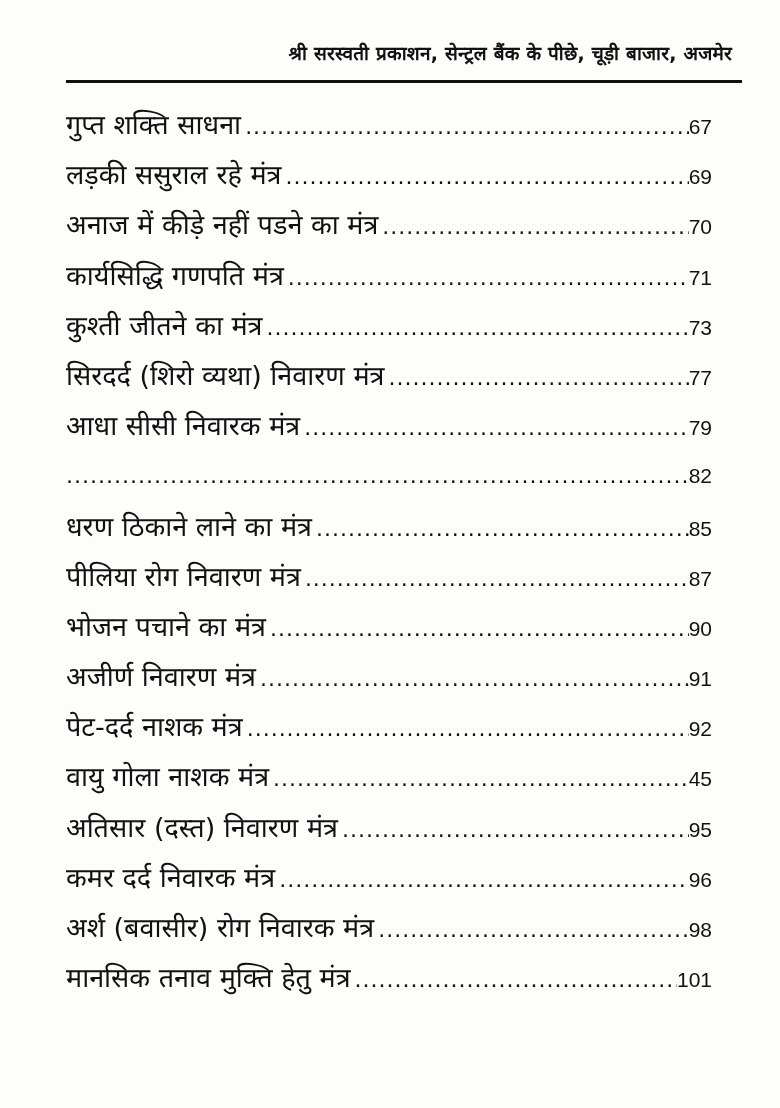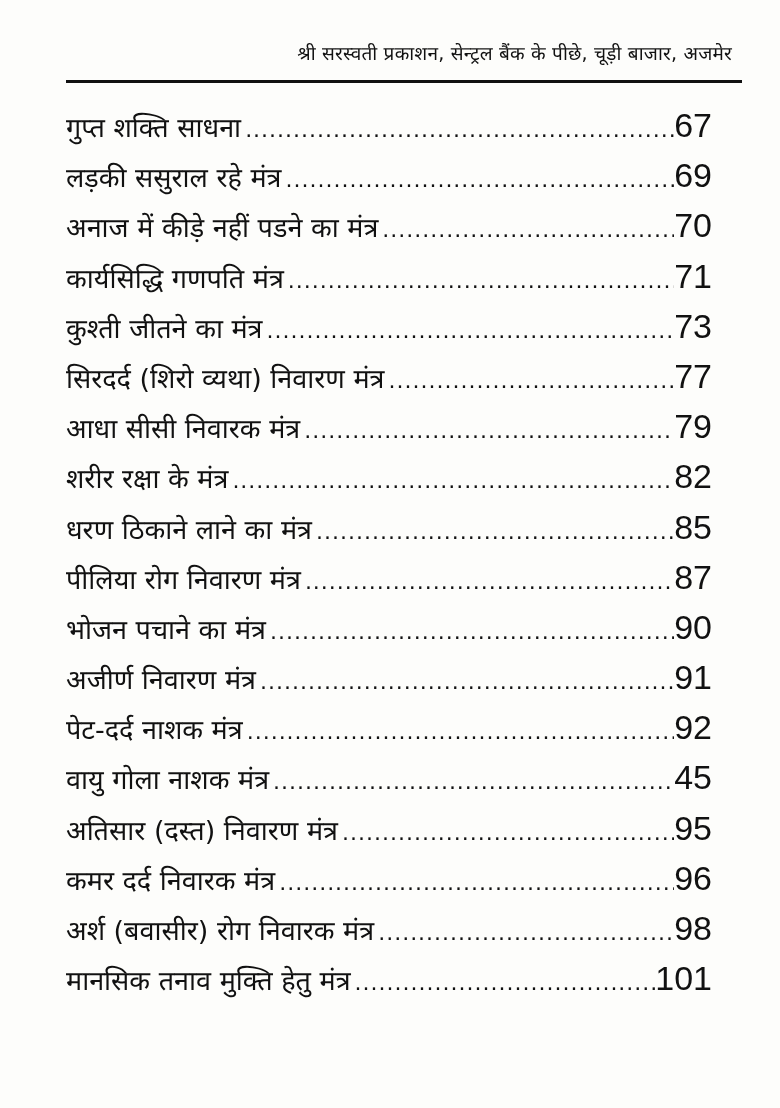--- a/index.html
+++ b/index.html
@@ -8,21 +8,21 @@
       background: #fdfdfb;
       color: #111;
       font-family: "DejaVu Sans", sans-serif;
       position: relative;
       overflow: hidden;
     }
     .header {
       position: absolute;
       top: 40px; right: 48px;
       font-size: 19px;
-      font-weight: normal;
+      font-weight: bold;
       letter-spacing: 0.2px;
       white-space: nowrap;
     }
     .rule {
       position: absolute;
       top: 80px; left: 66px; right: 38px;
       height: 3px; background: #111;
     }
     .toc {
       position: absolute;
@@ -35,21 +35,21 @@
       line-height: 50px;
     }
     .title { white-space: nowrap; padding-right: 4px; }
     .dots {
       flex: 1; overflow: hidden; white-space: nowrap;
       font-size: 22px; letter-spacing: 1px;
     }
     .dots::before {
       content: "..................................................................................................................................";
     }
-    .page { white-space: nowrap; font-family: "Liberation Sans", sans-serif; font-size: 34px; }
+    .page { white-space: nowrap; font-family: "Liberation Sans", sans-serif; font-size: 21px; }
   </style>
 </head>
 <body>
 
 <div class="header">श्री सरस्वती प्रकाशन, सेन्ट्रल बैंक के पीछे, चूड़ी बाजार, अजमेर</div>
 <div class="rule"></div>
 
 <div class="toc">
   <div class="row">
       <span class="title">गुप्त शक्ति साधना</span>
@@ -80,21 +80,20 @@
       <span class="title">सिरदर्द (शिरो व्यथा) निवारण मंत्र</span>
       <span class="dots"></span>
       <span class="page">77</span>
     </div>
   <div class="row">
       <span class="title">आधा सीसी निवारक मंत्र</span>
       <span class="dots"></span>
       <span class="page">79</span>
     </div>
   <div class="row">
-      <span class="title">शरीर रक्षा के मंत्र</span>
       <span class="dots"></span>
       <span class="page">82</span>
     </div>
   <div class="row">
       <span class="title">धरण ठिकाने लाने का मंत्र</span>
       <span class="dots"></span>
       <span class="page">85</span>
     </div>
   <div class="row">
       <span class="title">पीलिया रोग निवारण मंत्र</span>

